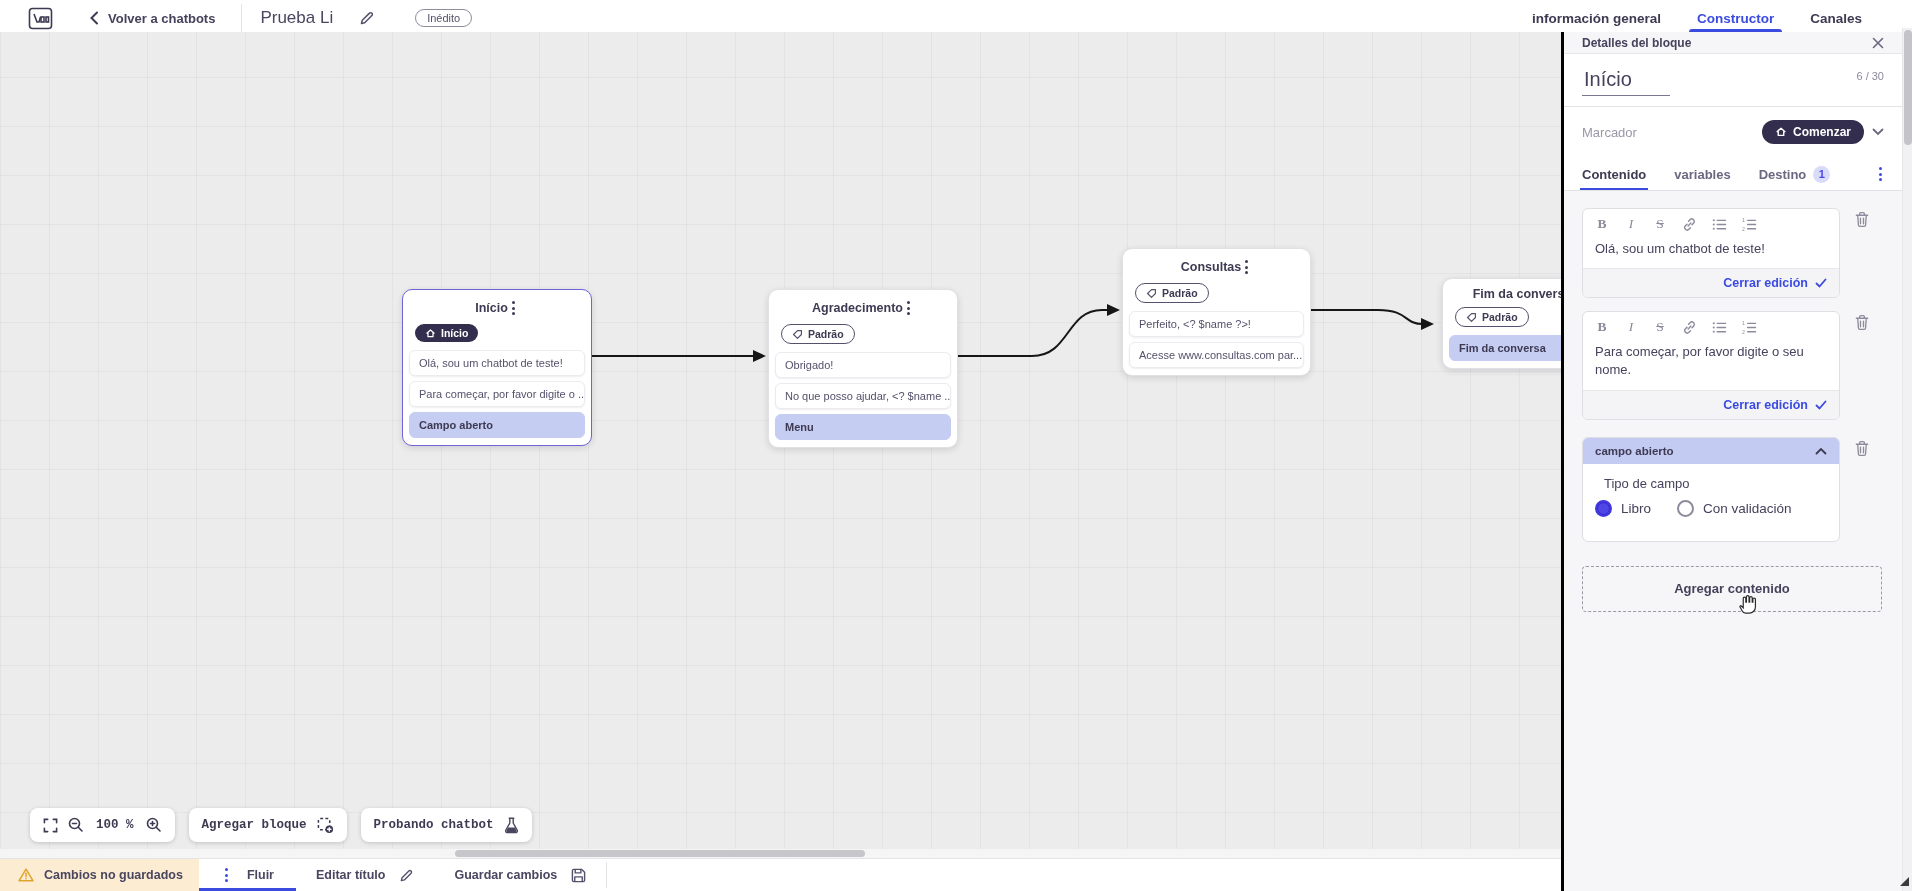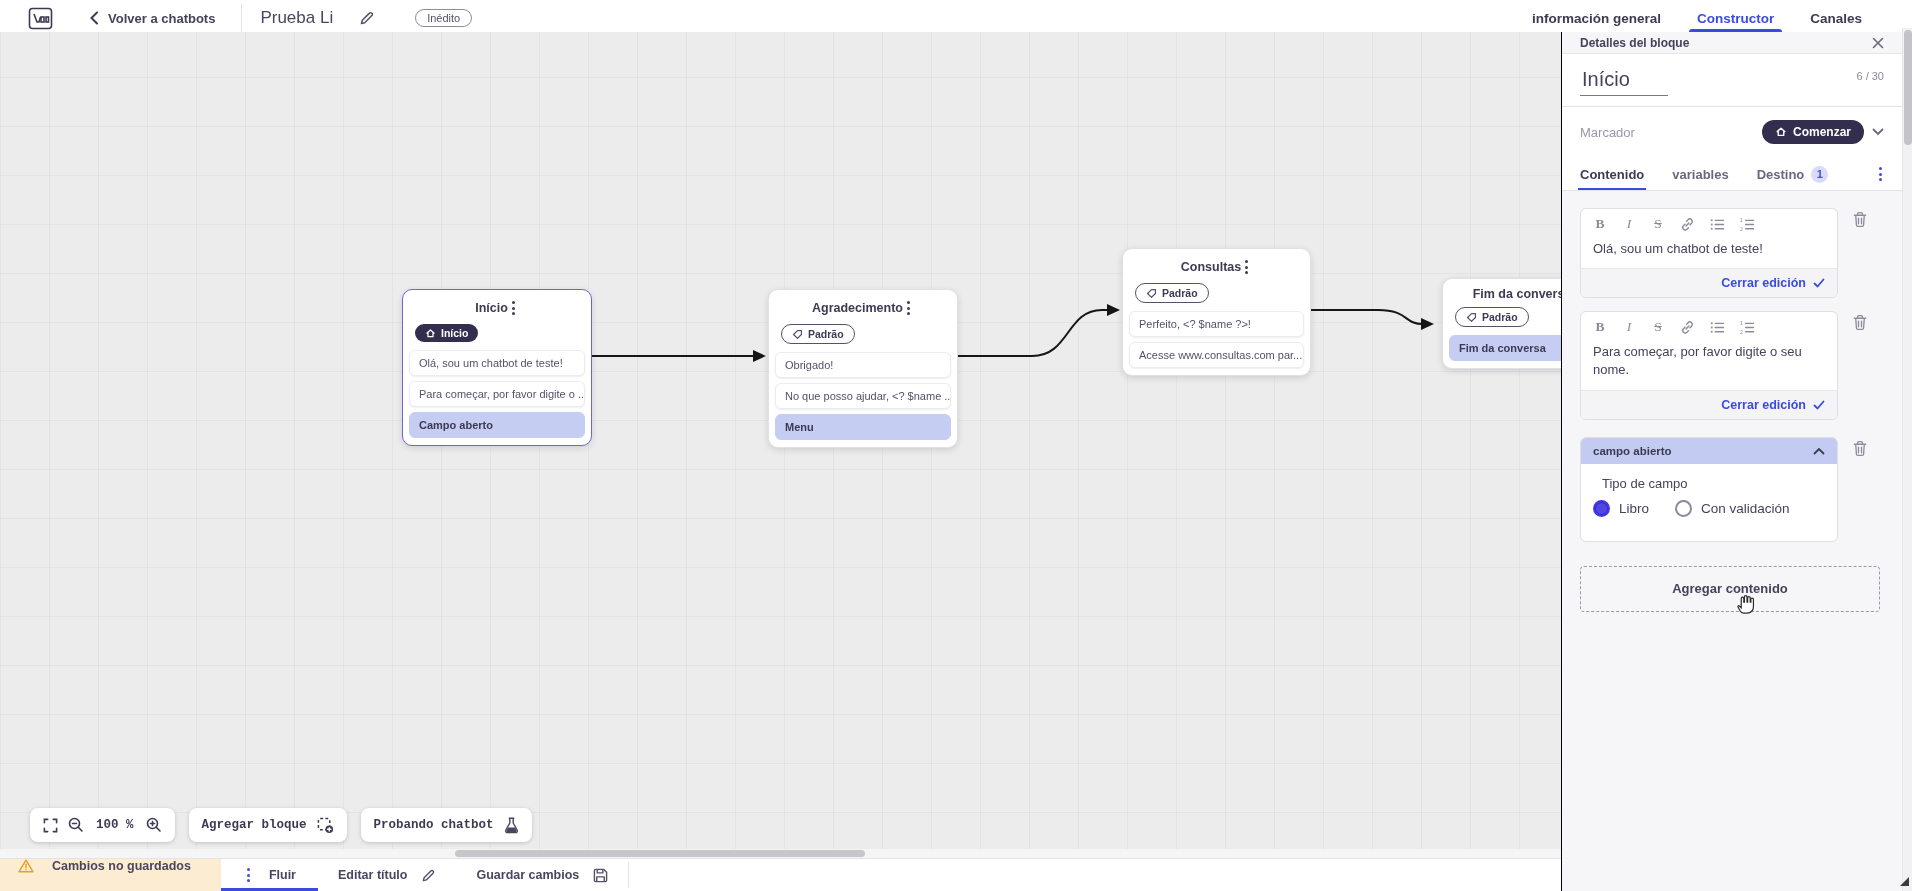--- a/index.html
+++ b/index.html
@@ -60,30 +60,30 @@
   .zoom-level { margin:0 2px; }
 
   .cv-hscroll { position:absolute; left:0; top:821px; width:1561px; height:9px; background:#f5f5f6; }
   .cv-hscroll .thumb { position:absolute; left:455px; top:1px; width:410px; height:7px;
                        background:#c6c6cb; border-radius:4px; cursor:pointer; }
 
   
   .bottombar { position:absolute; left:0; bottom:0; width:1561px; height:33px; background:#fff;
                border-top:1px solid #e4e4e7; display:flex; align-items:stretch; z-index:21;
                font-size:12.5px; font-weight:bold; color:#4a4660; }
-  .warn-seg { display:flex; align-items:flex-start; gap:18px; padding:0 30px 0 18px; background:#fcecd2; }
+  .warn-seg { display:flex; align-items:center; gap:10px; padding:0 16px 0 18px; background:#fcecd2; }
   .flow-tab { position:relative; display:flex; align-items:center; gap:15px; padding:0 22px; cursor:pointer; }
   .flow-tab::after { content:""; position:absolute; left:0; right:0; bottom:0; height:3px; background:#3b4be0; }
   .bb-btn { display:flex; align-items:center; gap:14px; padding:0 20px; cursor:pointer; background:none; border:none;
             font-family:"Liberation Sans", sans-serif; font-size:12.5px; font-weight:bold; color:#4a4660; }
   .bb-div { width:1px; background:#e4e4e7; margin:3px 0; }
 
   
   .panel { position:absolute; top:28px; left:1561px; width:341px; height:863px; background:#f6f6f8;
-           border-left:1px solid #000000; display:flex; flex-direction:column; z-index:15; }
+           border-left:3px solid #000000; display:flex; flex-direction:column; z-index:15; }
   .panel-hthumb { position:absolute; top:0; left:0; width:312px; height:4px; background:#c9c9cf; z-index:2; }
   .panel-header { height:26px; flex:none; display:flex; align-items:center; justify-content:space-between;
                   padding:4px 16px 0 18px; border-bottom:1px solid #e7e7ea; font-size:12px; font-weight:bold; }
   .close-x { cursor:pointer; padding:2px; }
   .panel-top { background:#fff; padding:14px 18px 0; flex:none; }
   .name-row { display:flex; align-items:flex-start; justify-content:space-between; }
   .block-name { font-size:20px; color:#46425c; border-bottom:1px solid #7a7790; padding:0 2px 4px;
                 min-width:88px; cursor:text; }
   .char-count { font-size:11px; color:#8d8a9c; margin-top:2px; }
   .top-div { height:1px; background:#e3e3e7; margin:10px -18px 0; }

